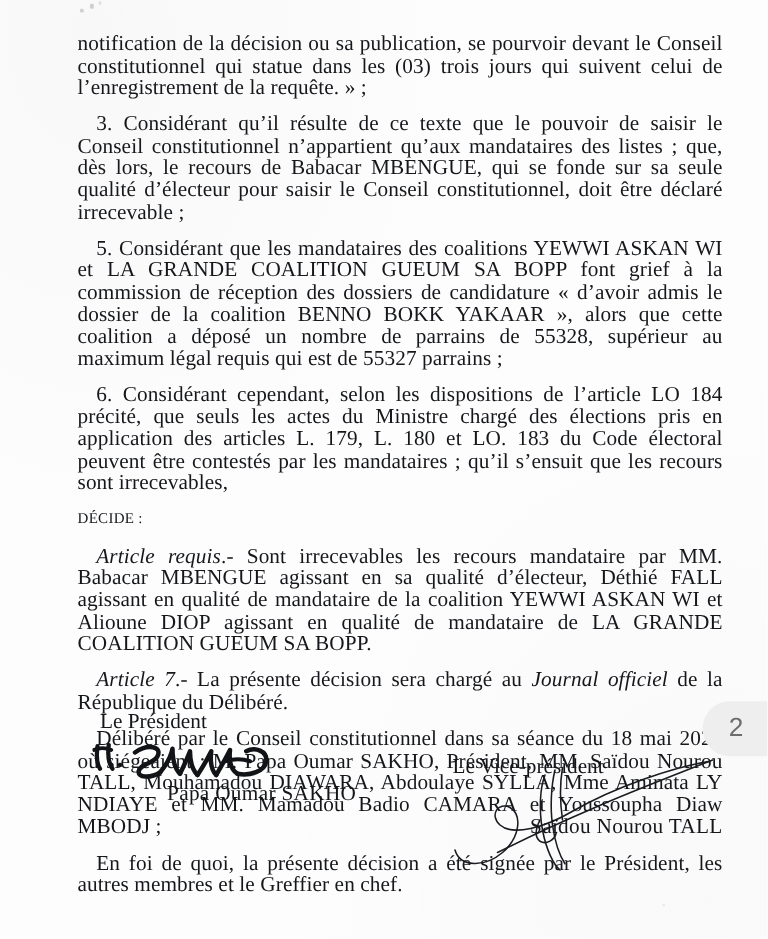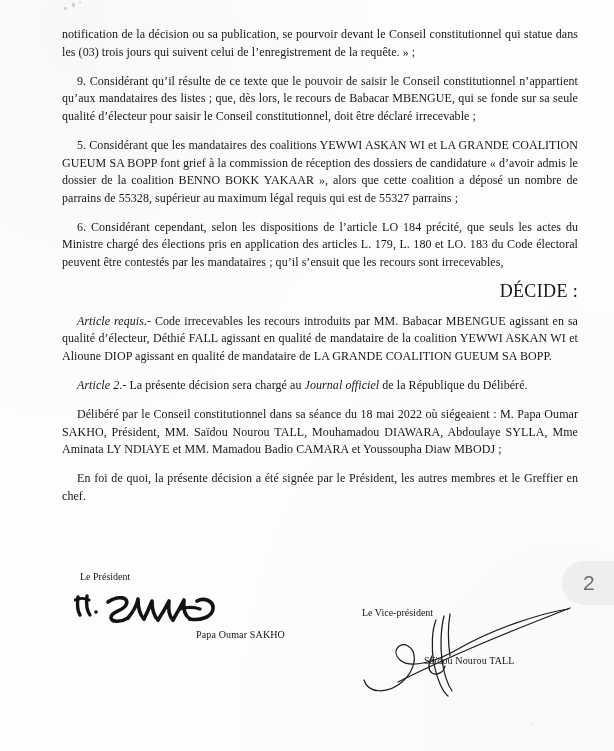--- a/index.html
+++ b/index.html
@@ -29,54 +29,53 @@
 
   #doc-body {
     position: absolute;
     left: 62px;
     top: 26px;
     width: 516px;
   }
 
   
   .para {
-    font-size: 12px;
+    font-size: 17px;
     line-height: 17.6px;
     text-align: justify;
     text-justify: inter-word;
     margin: 0 0 11.5px 0;
     letter-spacing: 0.005em;
     color: #15171b;
   }
   .para.indent { text-indent: 15px; }
 
   .heading-decide {
-    font-size: 18px;
+    font-size: 12px;
     line-height: 17.6px;
     margin: 0 0 12px 0;
     letter-spacing: 0.02em;
-    text-align: right;
   }
 
   .art-label {
     font-style: italic;
   }
   .ital { font-style: italic; }
 
   
   #signature-zone {
     position: absolute;
     left: 62px;
     top: 568px;
     width: 516px;
     height: 125px;
   }
   .sig-block {
     position: absolute;
-    font-size: 10px;
+    font-size: 17px;
     line-height: 17.6px;
   }
   #sig-left  { left: 8px;  top: 0; width: 215px; }
   #sig-right { left: 300px; top: 36px; width: 216px; }
 
   .sig-role {
     position: relative;
     z-index: 3;
     white-space: nowrap;
   }
@@ -150,31 +149,31 @@
 
   <span class="scan-speck" id="speck-a"></span>
   <span class="scan-speck" id="speck-b"></span>
   <span class="scan-speck" id="speck-c"></span>
   <span class="scan-speck" id="speck-d"></span>
 
   <div id="doc-body">
 
     <p class="para">notification de la décision ou sa publication, se pourvoir devant le Conseil constitutionnel qui statue dans les (03) trois jours qui suivent celui de l’enregistrement de la requête. » ;</p>
 
-    <p class="para indent">9. Considérant qu’il résulte de ce texte que le pouvoir de saisir le Conseil constitutionnel n’appartient qu’aux mandataires des listes ; que, dès lors, le recours de Babacar MBENGUE, qui se fonde sur sa seule qualité d’électeur pour saisir le Conseil constitutionnel, doit être déclaré irrecevable ;</p>
+    <p class="para indent">3. Considérant qu’il résulte de ce texte que le pouvoir de saisir le Conseil constitutionnel n’appartient qu’aux mandataires des listes ; que, dès lors, le recours de Babacar MBENGUE, qui se fonde sur sa seule qualité d’électeur pour saisir le Conseil constitutionnel, doit être déclaré irrecevable ;</p>
 
     <p class="para indent">5. Considérant que les mandataires des coalitions YEWWI ASKAN WI et LA GRANDE COALITION GUEUM SA BOPP font grief à la commission de réception des dossiers de candidature « d’avoir admis le dossier de la coalition BENNO BOKK YAKAAR », alors que cette coalition a déposé un nombre de parrains de 55328, supérieur au maximum légal requis qui est de 55327 parrains ;</p>
 
     <p class="para indent">6. Considérant cependant, selon les dispositions de l’article LO 184 précité, que seuls les actes du Ministre chargé des élections pris en application des articles L. 179, L. 180 et LO. 183 du Code électoral peuvent être contestés par les mandataires ; qu’il s’ensuit que les recours sont irrecevables,</p>
 
     <p class="heading-decide">DÉCIDE :</p>
 
-    <p class="para indent"><span class="art-label">Article requis</span><span>.- Code irrecevables les recours introduits par MM. Babacar MBENGUE agissant en sa qualité d’électeur, Déthié FALL agissant en qualité de mandataire de la coalition YEWWI ASKAN WI et Alioune DIOP agissant en qualité de mandataire de LA GRANDE COALITION GUEUM SA BOPP.</span></p>
-
-    <p class="para indent"><span class="art-label">Article 2</span><span>.- La présente décision sera chargé au </span><span class="ital">Journal officiel</span><span> de la République du Délibéré.</span></p>
+    <p class="para indent"><span class="art-label">Article requis</span><span>.- Sont irrecevables les recours mandataire par MM. Babacar MBENGUE agissant en sa qualité d’électeur, Déthié FALL agissant en qualité de mandataire de la coalition YEWWI ASKAN WI et Alioune DIOP agissant en qualité de mandataire de LA GRANDE COALITION GUEUM SA BOPP.</span></p>
+
+    <p class="para indent"><span class="art-label">Article 7</span><span>.- La présente décision sera chargé au </span><span class="ital">Journal officiel</span><span> de la République du Délibéré.</span></p>
 
     <p class="para indent">Délibéré par le Conseil constitutionnel dans sa séance du 18 mai 2022 où siégeaient : M. Papa Oumar SAKHO, Président, MM. Saïdou Nourou TALL, Mouhamadou DIAWARA, Abdoulaye SYLLA, Mme Aminata LY NDIAYE et MM. Mamadou Badio CAMARA et Youssoupha Diaw MBODJ ;</p>
 
 
     <p class="para indent">En foi de quoi, la présente décision a été signée par le Président, les autres membres et le Greffier en chef.</p>
 
   </div>
 
   <div id="signature-zone">
 

